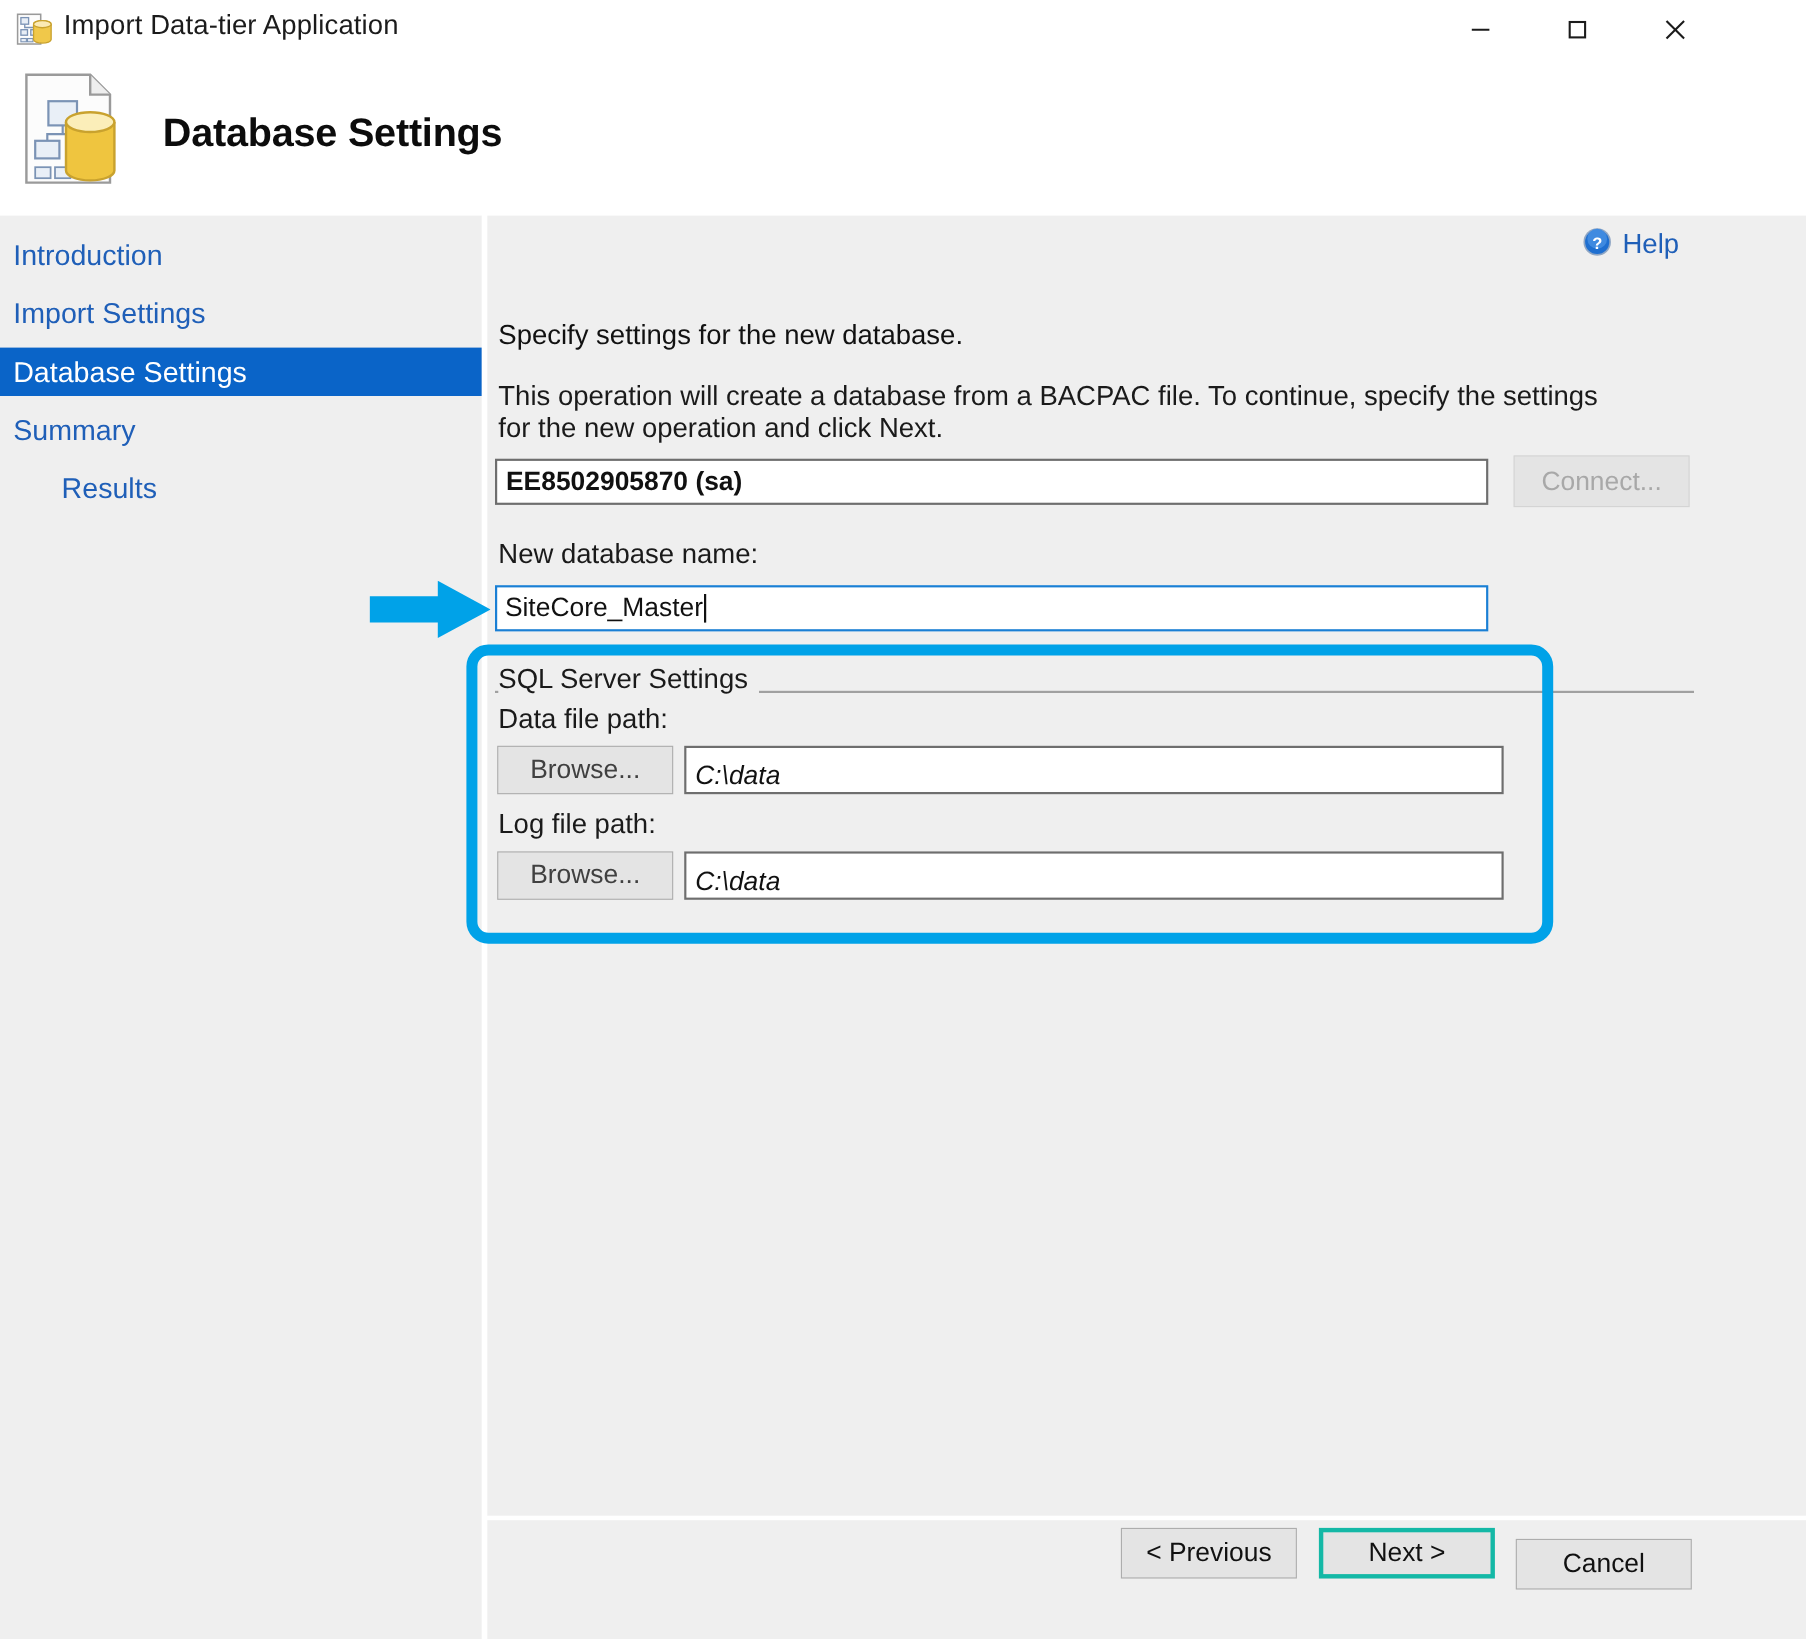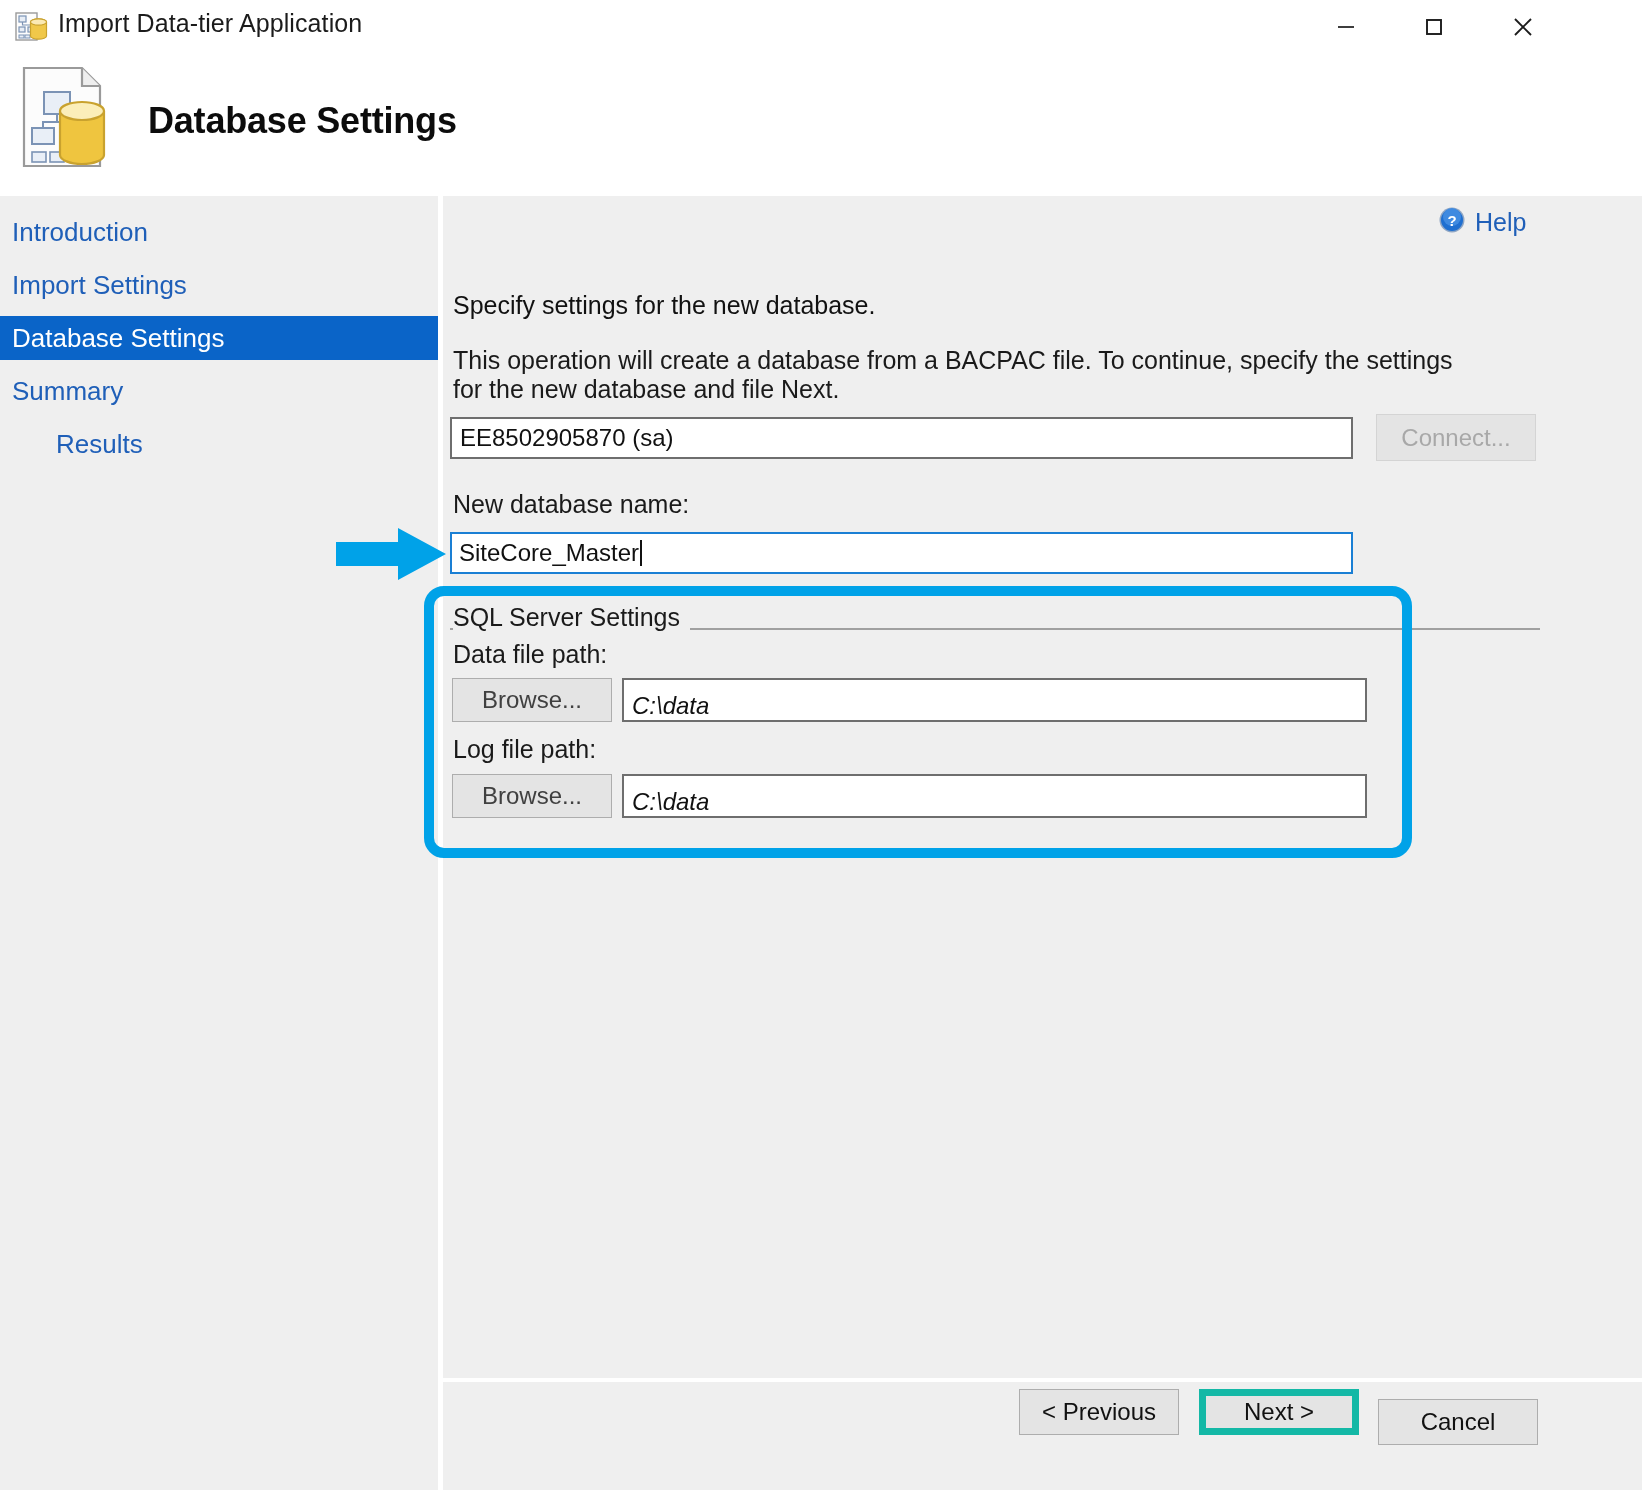--- a/index.html
+++ b/index.html
@@ -158,20 +158,21 @@
     left: 450px; top: 417px;
     width: 903px; height: 42px;
     background: #ffffff;
     border: 2px solid #6e6e6e;
     box-sizing: border-box;
     display: flex;
     align-items: center;
     padding-left: 8px;
     font-size: 24px;
     color: #111111;
+    font-weight: bold;
   }
   .connect-btn {
     position: absolute;
     left: 1376px; top: 414px;
     width: 160px; height: 47px;
     background: #e4e4e4;
     border: 1px solid #d4d4d4;
     box-sizing: border-box;
     display: flex;
     align-items: center;
@@ -300,21 +301,21 @@
     display: flex;
     align-items: center;
     justify-content: center;
     font-size: 24px;
     color: #111111;
     cursor: pointer;
   }
   .btn-previous { left: 1019px; width: 160px; }
   .btn-next {
     left: 1199px; width: 160px;
-    border: 7px solid #14b8a6;
+    border: 4px solid #14b8a6;
   }
   .btn-cancel { left: 1378px; width: 160px; margin-top: 10px; }
 </style>
 </head>
 <body>
 
 <div id="app">
 
   <div class="titlebar">
     <div class="titlebar-icon">
@@ -399,21 +400,21 @@
         <circle cx="14" cy="14" r="12.5" fill="#8fa6c4"></circle>
         <circle cx="14" cy="14" r="11" fill="#1f6fd0"></circle>
         <circle cx="14" cy="11" r="9" fill="#3f8ae0"></circle>
         <text x="14" y="20" font-family="Liberation Sans, sans-serif" font-size="15" font-weight="bold" fill="#ffffff" text-anchor="middle">?</text>
       </svg>
     </span>
     <span class="help-text">Help</span>
   </div>
 
   <div class="lead">Specify settings for the new database.</div>
-  <div class="desc">This operation will create a database from a BACPAC file. To continue, specify the settings for the new database and file Next.</div>
+  <div class="desc">This operation will create a database from a BACPAC file. To continue, specify the settings for the new operation and click Next.</div>
 
   <div class="server-field">
     <span>EE8502905870 (sa)</span>
   </div>
   <div class="connect-btn">
     <span>Connect...</span>
   </div>
 
   <div class="label-dbname">New database name:</div>
   <div class="dbname-field">

